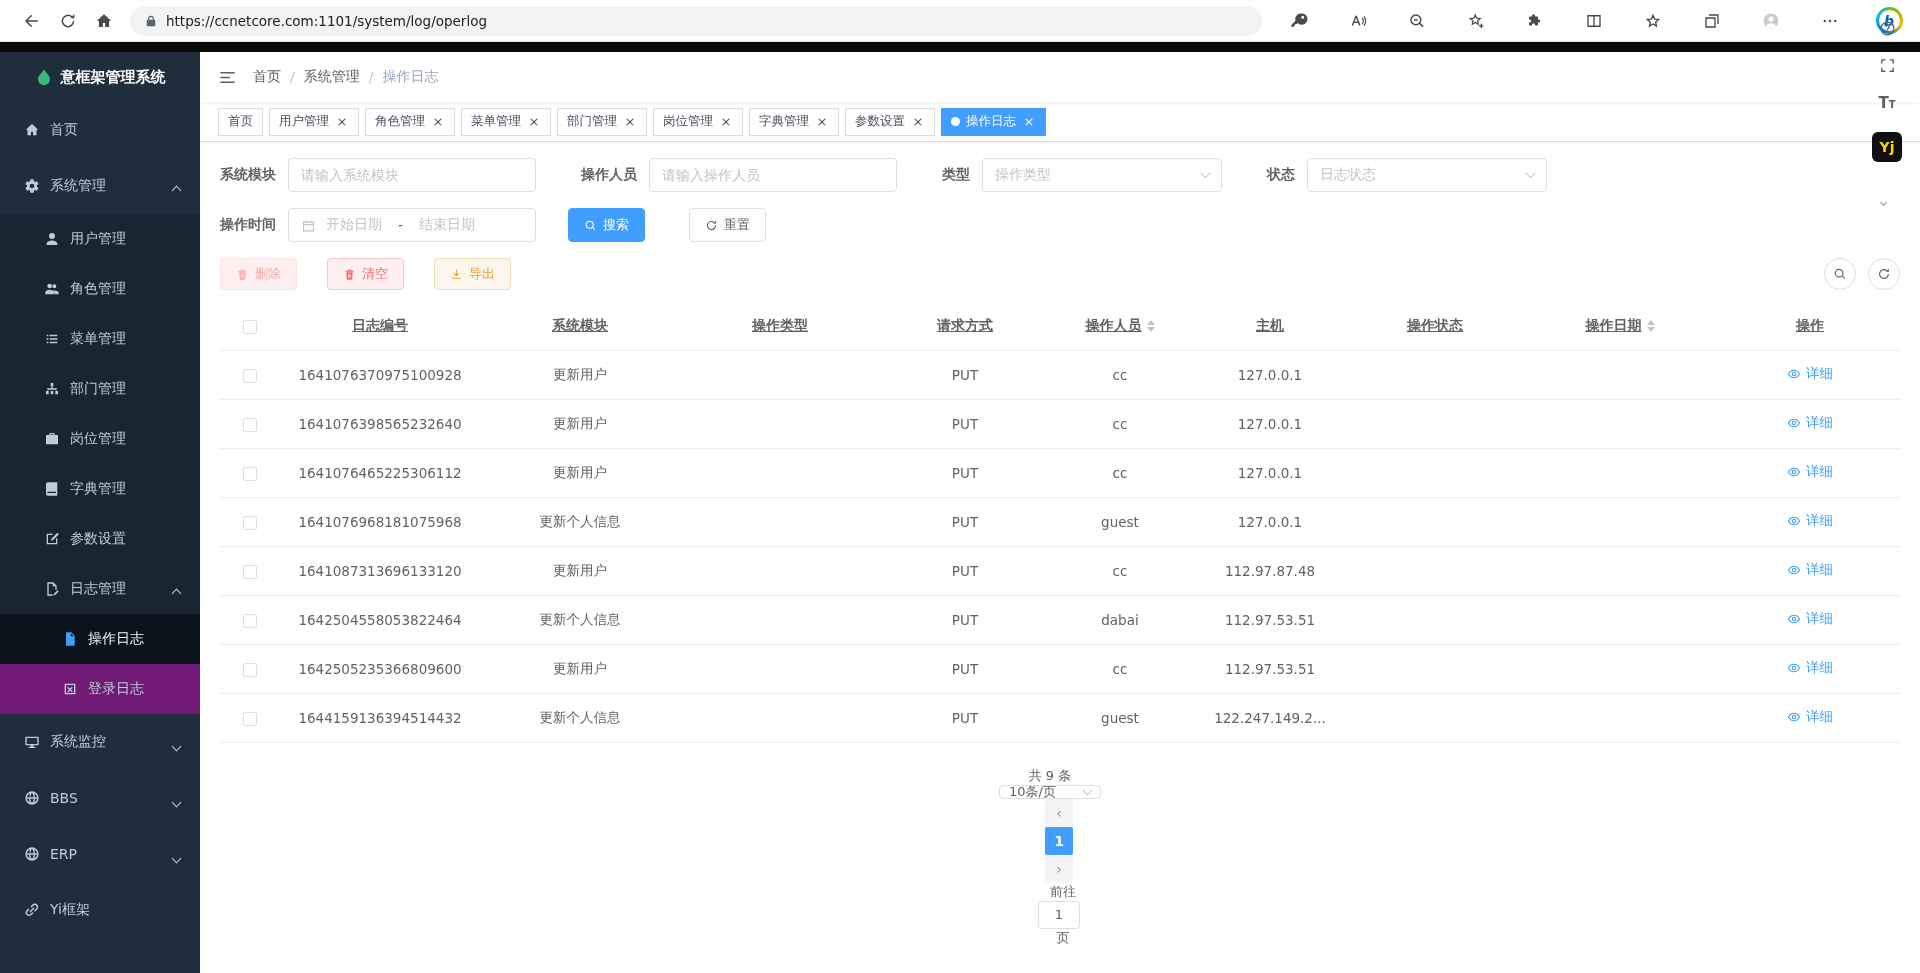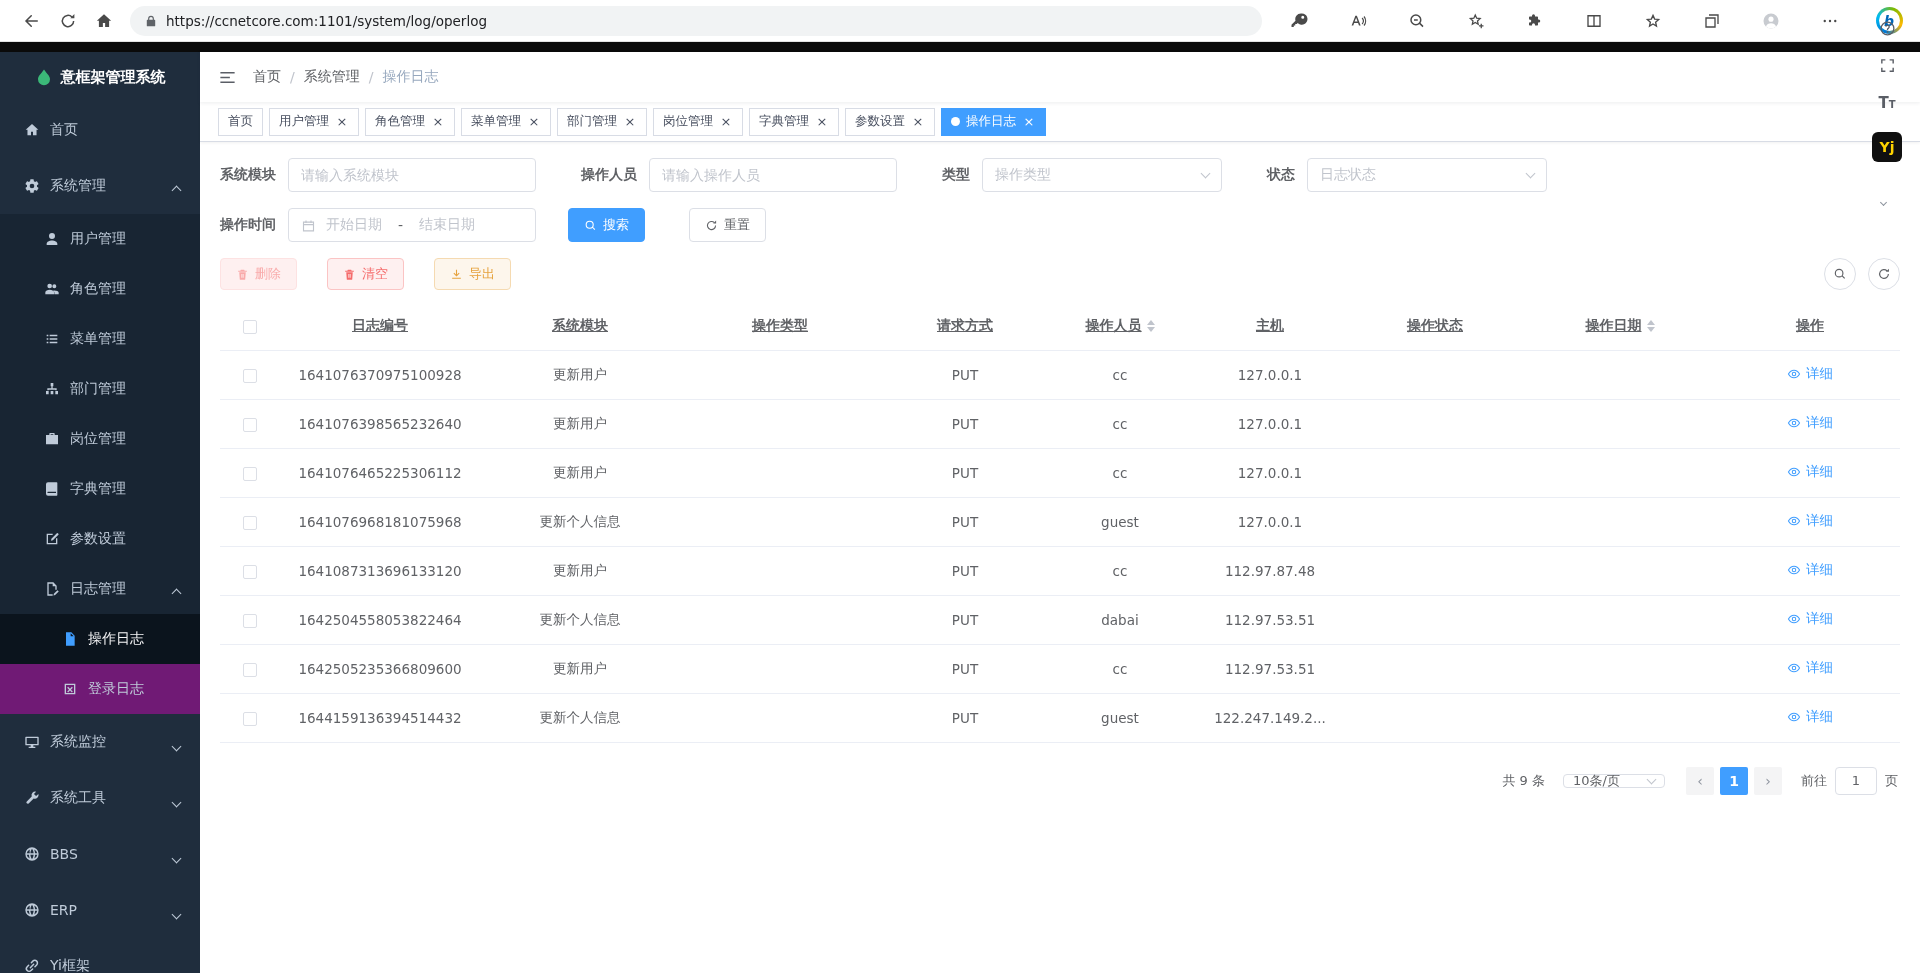--- a/index.html
+++ b/index.html
@@ -91,21 +91,21 @@
   th { color:#606266; font-weight:700; font-size:14px; height:48px; border-bottom:1px solid #ebeef5; text-align:center; white-space:nowrap;text-decoration:underline; }
   td { color:#606266; font-size:13.5px; height:49px; border-bottom:1px solid #ebeef5; text-align:center; white-space:nowrap; overflow:hidden; }
   .checkbox { display:inline-block; width:14px; height:14px; border:1px solid #dcdfe6; border-radius:2px; background:#fff; vertical-align:middle; cursor:pointer; }
   .sort-carets { display:inline-flex; flex-direction:column; margin-left:5px; vertical-align:middle; }
   .s-up { width:0; height:0; border:4px solid transparent; border-bottom:5px solid #c0c4cc; margin-bottom:2px; }
   .s-down { width:0; height:0; border:4px solid transparent; border-top:5px solid #c0c4cc; }
   .detail-link { color:#409EFF; display:inline-flex; align-items:center; gap:5px; cursor:pointer; font-size:13.5px; }
   .detail-link .icon { font-size:14px; }
 
   
-  .pagination { display:flex; align-items:center; justify-content:flex-end; margin-top:24px; font-size:13px; color:#606266; padding-right:2px; }
+  .pagination { display:flex; align-items:center; justify-content:flex-end; margin-top:24px; font-size:13px; color:#606266; padding-right:2px;flex-direction:column; }
   .pg-total { margin-right:18px; }
   .page-size { width:102px; height:14px; border:1px solid #dcdfe6; border-radius:4px; display:flex; align-items:center; justify-content:space-between; padding:0 9px; cursor:pointer; margin-right:18px; }
   .page-btn { min-width:28px; height:28px; background:#f4f4f5; color:#9096a0; border-radius:2px; display:inline-flex; align-items:center; justify-content:center; margin:0 3px; cursor:pointer; font-size:14px; }
   .page-num { color:#606266; font-weight:bold; }
   .page-num.active { background:#409EFF; color:#fff; }
   .pg-goto-label { margin:0 8px 0 16px; }
   .goto-input { width:42px; height:28px; border:1px solid #dcdfe6; border-radius:4px; text-align:center; font-size:13px; color:#606266; font-family:inherit; }
   .pg-unit { margin-left:8px; }
 </style>
 </head>
@@ -318,29 +318,20 @@
           </span>
           <span class="mi-label">登录日志</span>
         </div>
         <div class="menu-item l0">
           <span class="mi-icon icon">
             <svg viewBox="0 0 24 24">
               <path d="M3 4h18a1 1 0 0 1 1 1v11a1 1 0 0 1-1 1h-7v2h3v2H7v-2h3v-2H3a1 1 0 0 1-1-1V5a1 1 0 0 1 1-1zm1 2v9h16V6z"></path>
             </svg>
           </span>
           <span class="mi-label">系统监控</span>
-          <span class="mi-arrow"><span class="chev down"></span></span>
-        </div>
-        <div class="menu-item l0">
-          <span class="mi-icon icon">
-            <svg viewBox="0 0 24 24">
-              <path d="M21.7 6.1a5.5 5.5 0 0 1-7.2 6.5L7 20.1a2 2 0 0 1-2.8-2.9l7.4-7.4a5.5 5.5 0 0 1 6.5-7.2L14.9 5.9l3.2 3.2z"></path>
-            </svg>
-          </span>
-          <span class="mi-label">系统工具</span>
           <span class="mi-arrow"><span class="chev down"></span></span>
         </div>
         <div class="menu-item l0">
           <span class="mi-icon icon">
             <svg viewBox="0 0 24 24">
               <path d="M12 2a10 10 0 1 0 10 10A10 10 0 0 0 12 2zm7.9 9h-3.4a15.6 15.6 0 0 0-1.2-5.9A8 8 0 0 1 19.9 11zM12 4.2A13.8 13.8 0 0 1 14.5 11h-5A13.8 13.8 0 0 1 12 4.2zM4.1 13h3.4a15.6 15.6 0 0 0 1.2 5.9A8 8 0 0 1 4.1 13zm4.6-2H4.1a8 8 0 0 1 4.6-5.9A15.6 15.6 0 0 0 8.7 11zM12 19.8A13.8 13.8 0 0 1 9.5 13h5a13.8 13.8 0 0 1-2.5 6.8zm3.3-.9a15.6 15.6 0 0 0 1.2-5.9h3.4a8 8 0 0 1-4.6 5.9z"></path>
             </svg>
           </span>
           <span class="mi-label">BBS</span>
           <span class="mi-arrow"><span class="chev down"></span></span>

